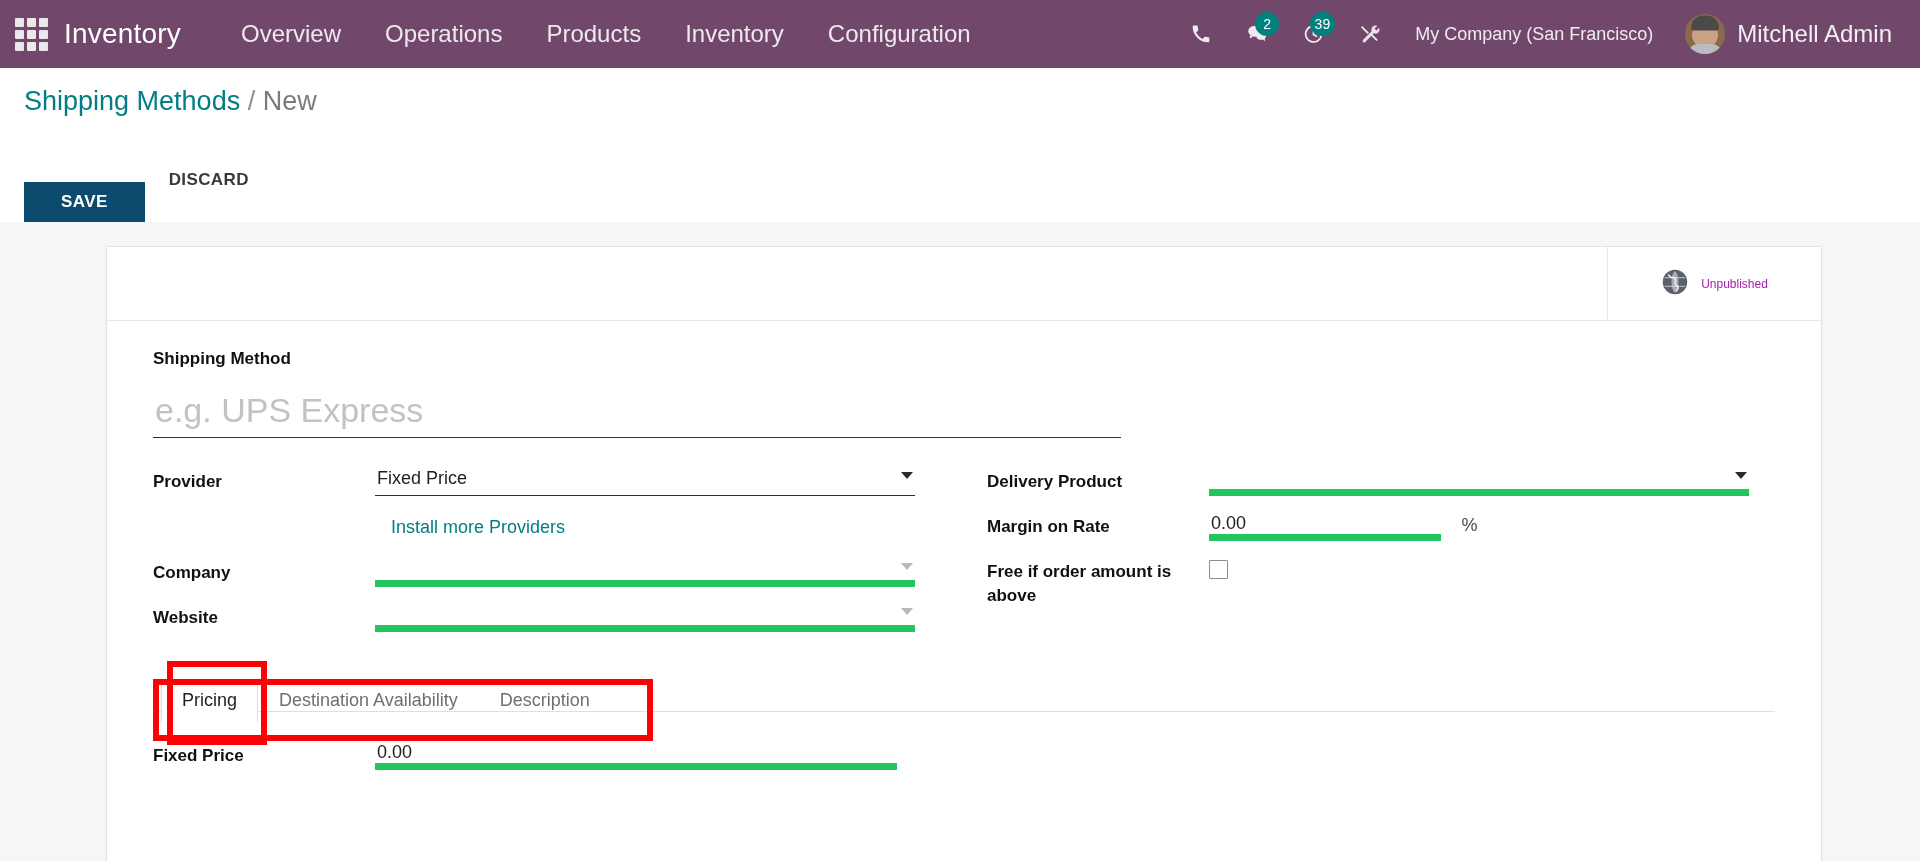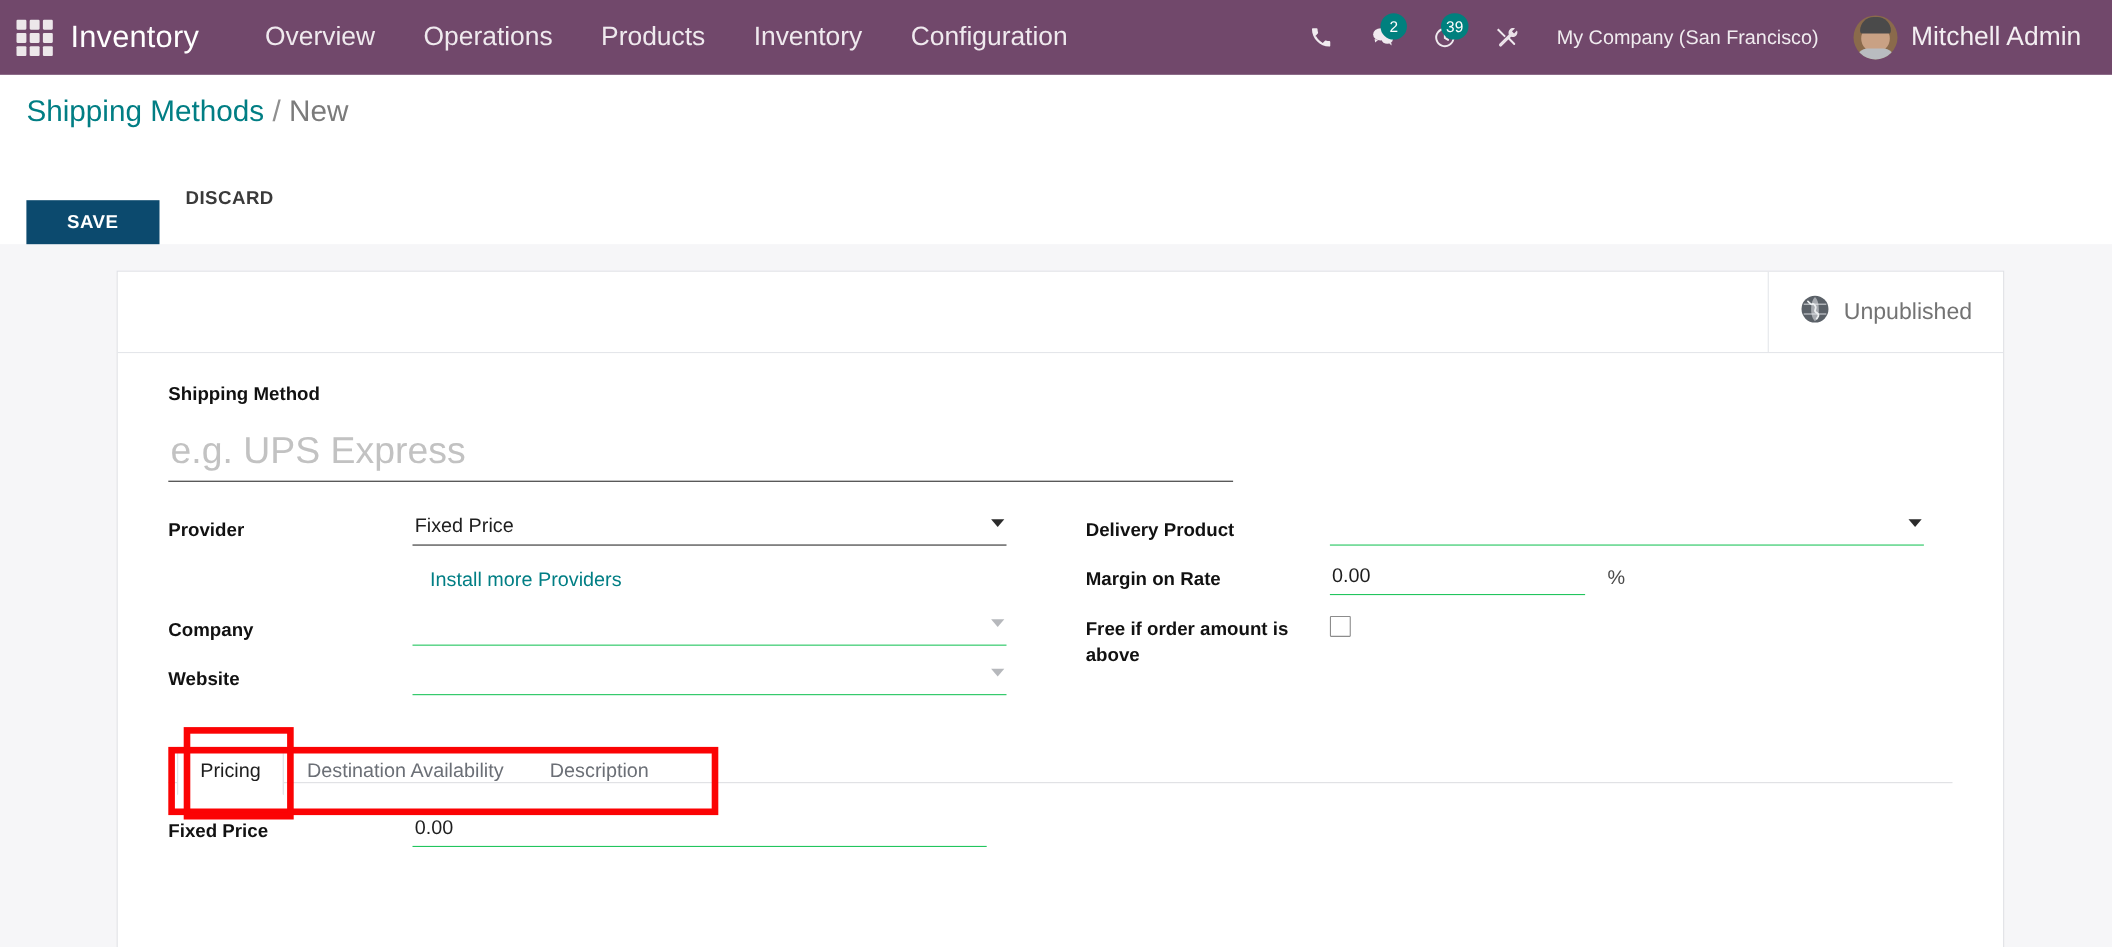--- a/index.html
+++ b/index.html
@@ -183,22 +183,22 @@
   .statusbar-left { flex: 1; }
   .statusbar-right {
     width: 214px;
     border-left: 1px solid #e4e6ea;
     display: flex; align-items: center; justify-content: center;
     gap: 12px;
     cursor: pointer;
   }
   .globe-icon { flex: none; }
   .unpublished-label {
-    color: #737373;
-    font-size: 21px;
+    color: #a21caf;
+    font-size: 12px;
     white-space: nowrap;
   }
 
   
   .sheet-body { padding: 28px 46px 0 46px; }
 
   .title-block { margin-bottom: 26px; }
   .title-label {
     font-size: 17px;
     color: #111111;
@@ -237,21 +237,21 @@
     font-weight: 700;
     color: #111111;
     padding-top: 6px;
     line-height: 1.42;
   }
   .field-ctrl { flex: 1; position: relative; }
 
   .sel, .inp {
     width: 100%;
     border: none;
-    border-bottom: 1px solid #22c55e;
+    border-bottom: 7px solid #22c55e;
     background: transparent;
     font-size: 18px;
     color: #1e1e1e;
     padding: 4px 22px 6px 2px;
     outline: none;
     font-family: "Liberation Sans", sans-serif;
     height: 32px;
     display: block;
   }
   .sel.filled, .inp.strong { border-bottom: 1px solid #2e2e2e; }

